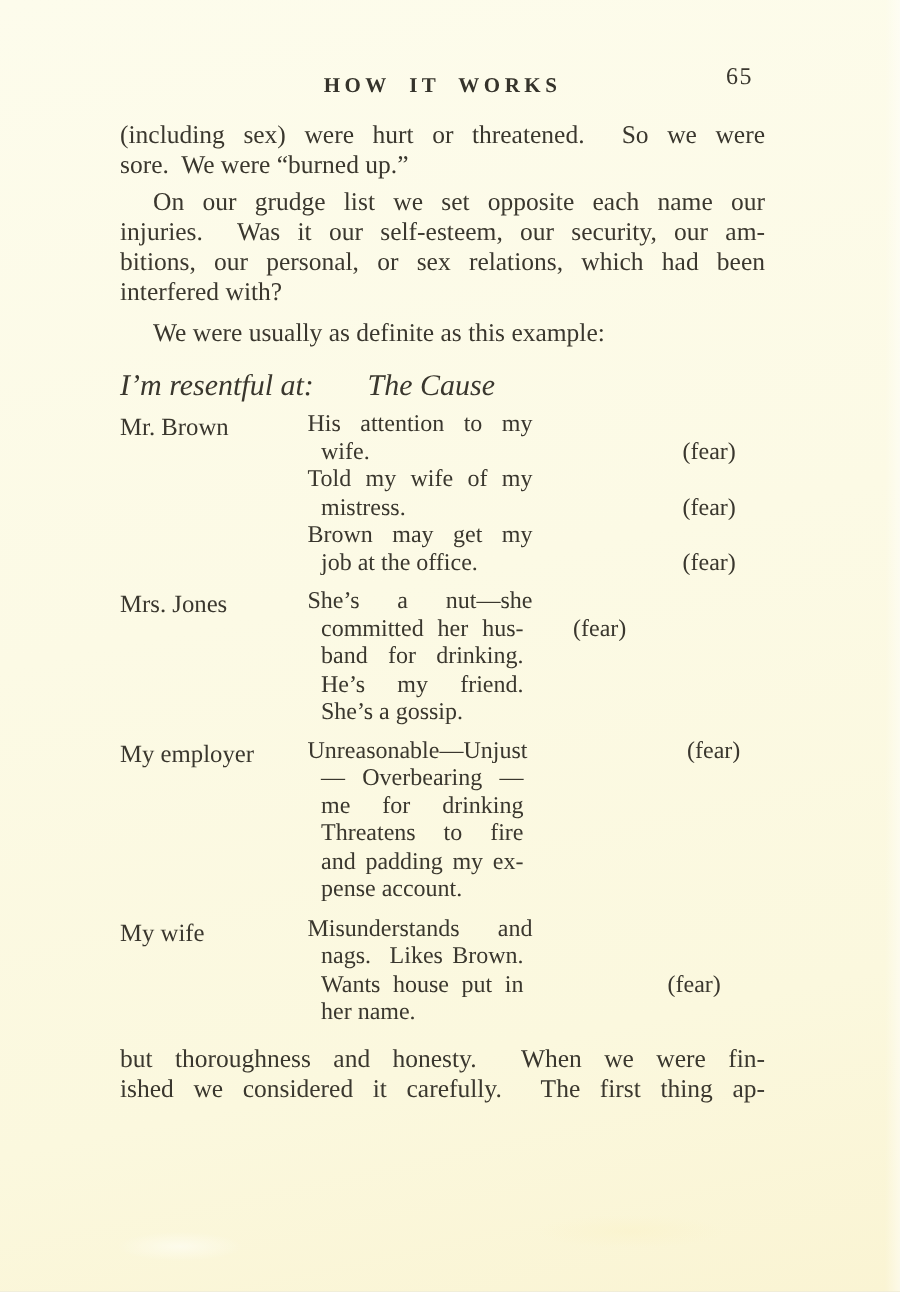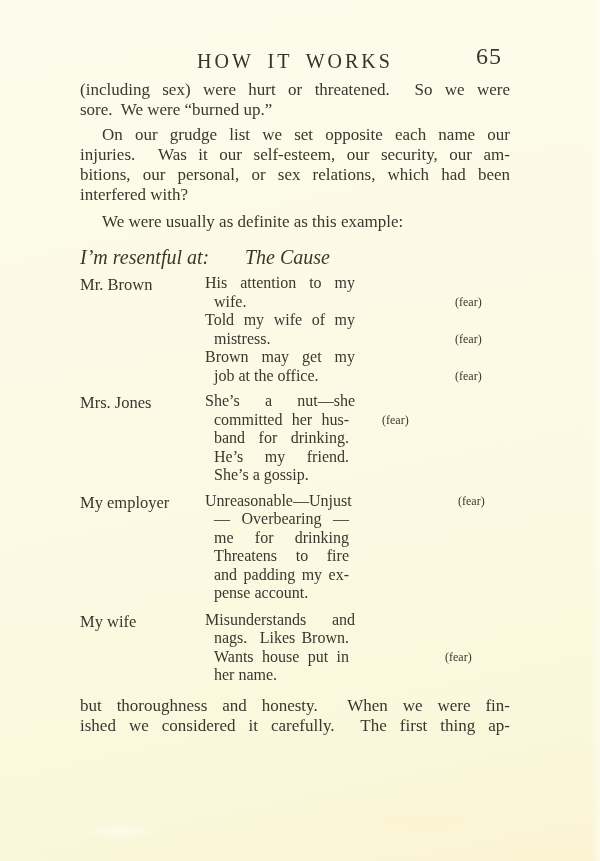--- a/index.html
+++ b/index.html
@@ -33,31 +33,31 @@
     top: 0; right: 0; bottom: 0;
     width: 10px;
     background: linear-gradient(to right, rgba(255,255,252,0), rgba(255,255,252,.5));
     pointer-events: none;
   }
 
   
   .running-head { position: relative; height: 22px; }
   .rh-title {
     text-align: center;
-    font-weight: 400;
-    font-size: 20px;
+    font-weight: 700;
+    font-size: 14px;
     letter-spacing: 3px;
     word-spacing: 6px;
     color: #35332b;
   }
   .rh-pagenum {
     position: absolute;
     right: 8px;
     top: -7px;
-    font-size: 24px;
+    font-size: 16px;
     letter-spacing: 1px;
     margin-left: 42px;
   }
 
   
   .para { font-size: 17px; line-height: 20px; }
   .pline { width: 430px; }
   .pline.j { text-align: justify; text-align-last: justify; -moz-text-align-last: justify; }
   .pline.ti { text-indent: 22px; }
   .p1 { margin-top: 8px; }
@@ -79,21 +79,21 @@
   .trow.r0 { margin-top: 9px; }
   .trow.r1 { margin-top: 7px; }
   .trow.r2 { margin-top: 7px; }
   .trow.r3 { margin-top: 8px; }
   .tname { position: absolute; left: 0; top: 1px; font-size: 16.5px; }
   .tcause { margin-left: 125px; width: 150px; font-size: 16px; line-height: 18.5px; }
   .cl { position: static; }
   .cl.ind { margin-left: 9px; width: 135px; }
   .cl.j { text-align: justify; text-align-last: justify; -moz-text-align-last: justify; }
 
-  .fear { position: absolute; font-size: 12px; white-space: nowrap; }
+  .fear { position: absolute; font-size: 16px; white-space: nowrap; }
   .trow.r0 .fear { left: 375px; }
   .trow.r1 .fear { left: 302px; }
   .trow.r2 .fear { left: 378px; }
   .trow.r3 .fear { left: 365px; }
 </style>
 </head>
 <body>
 
 <div class="page">
 

